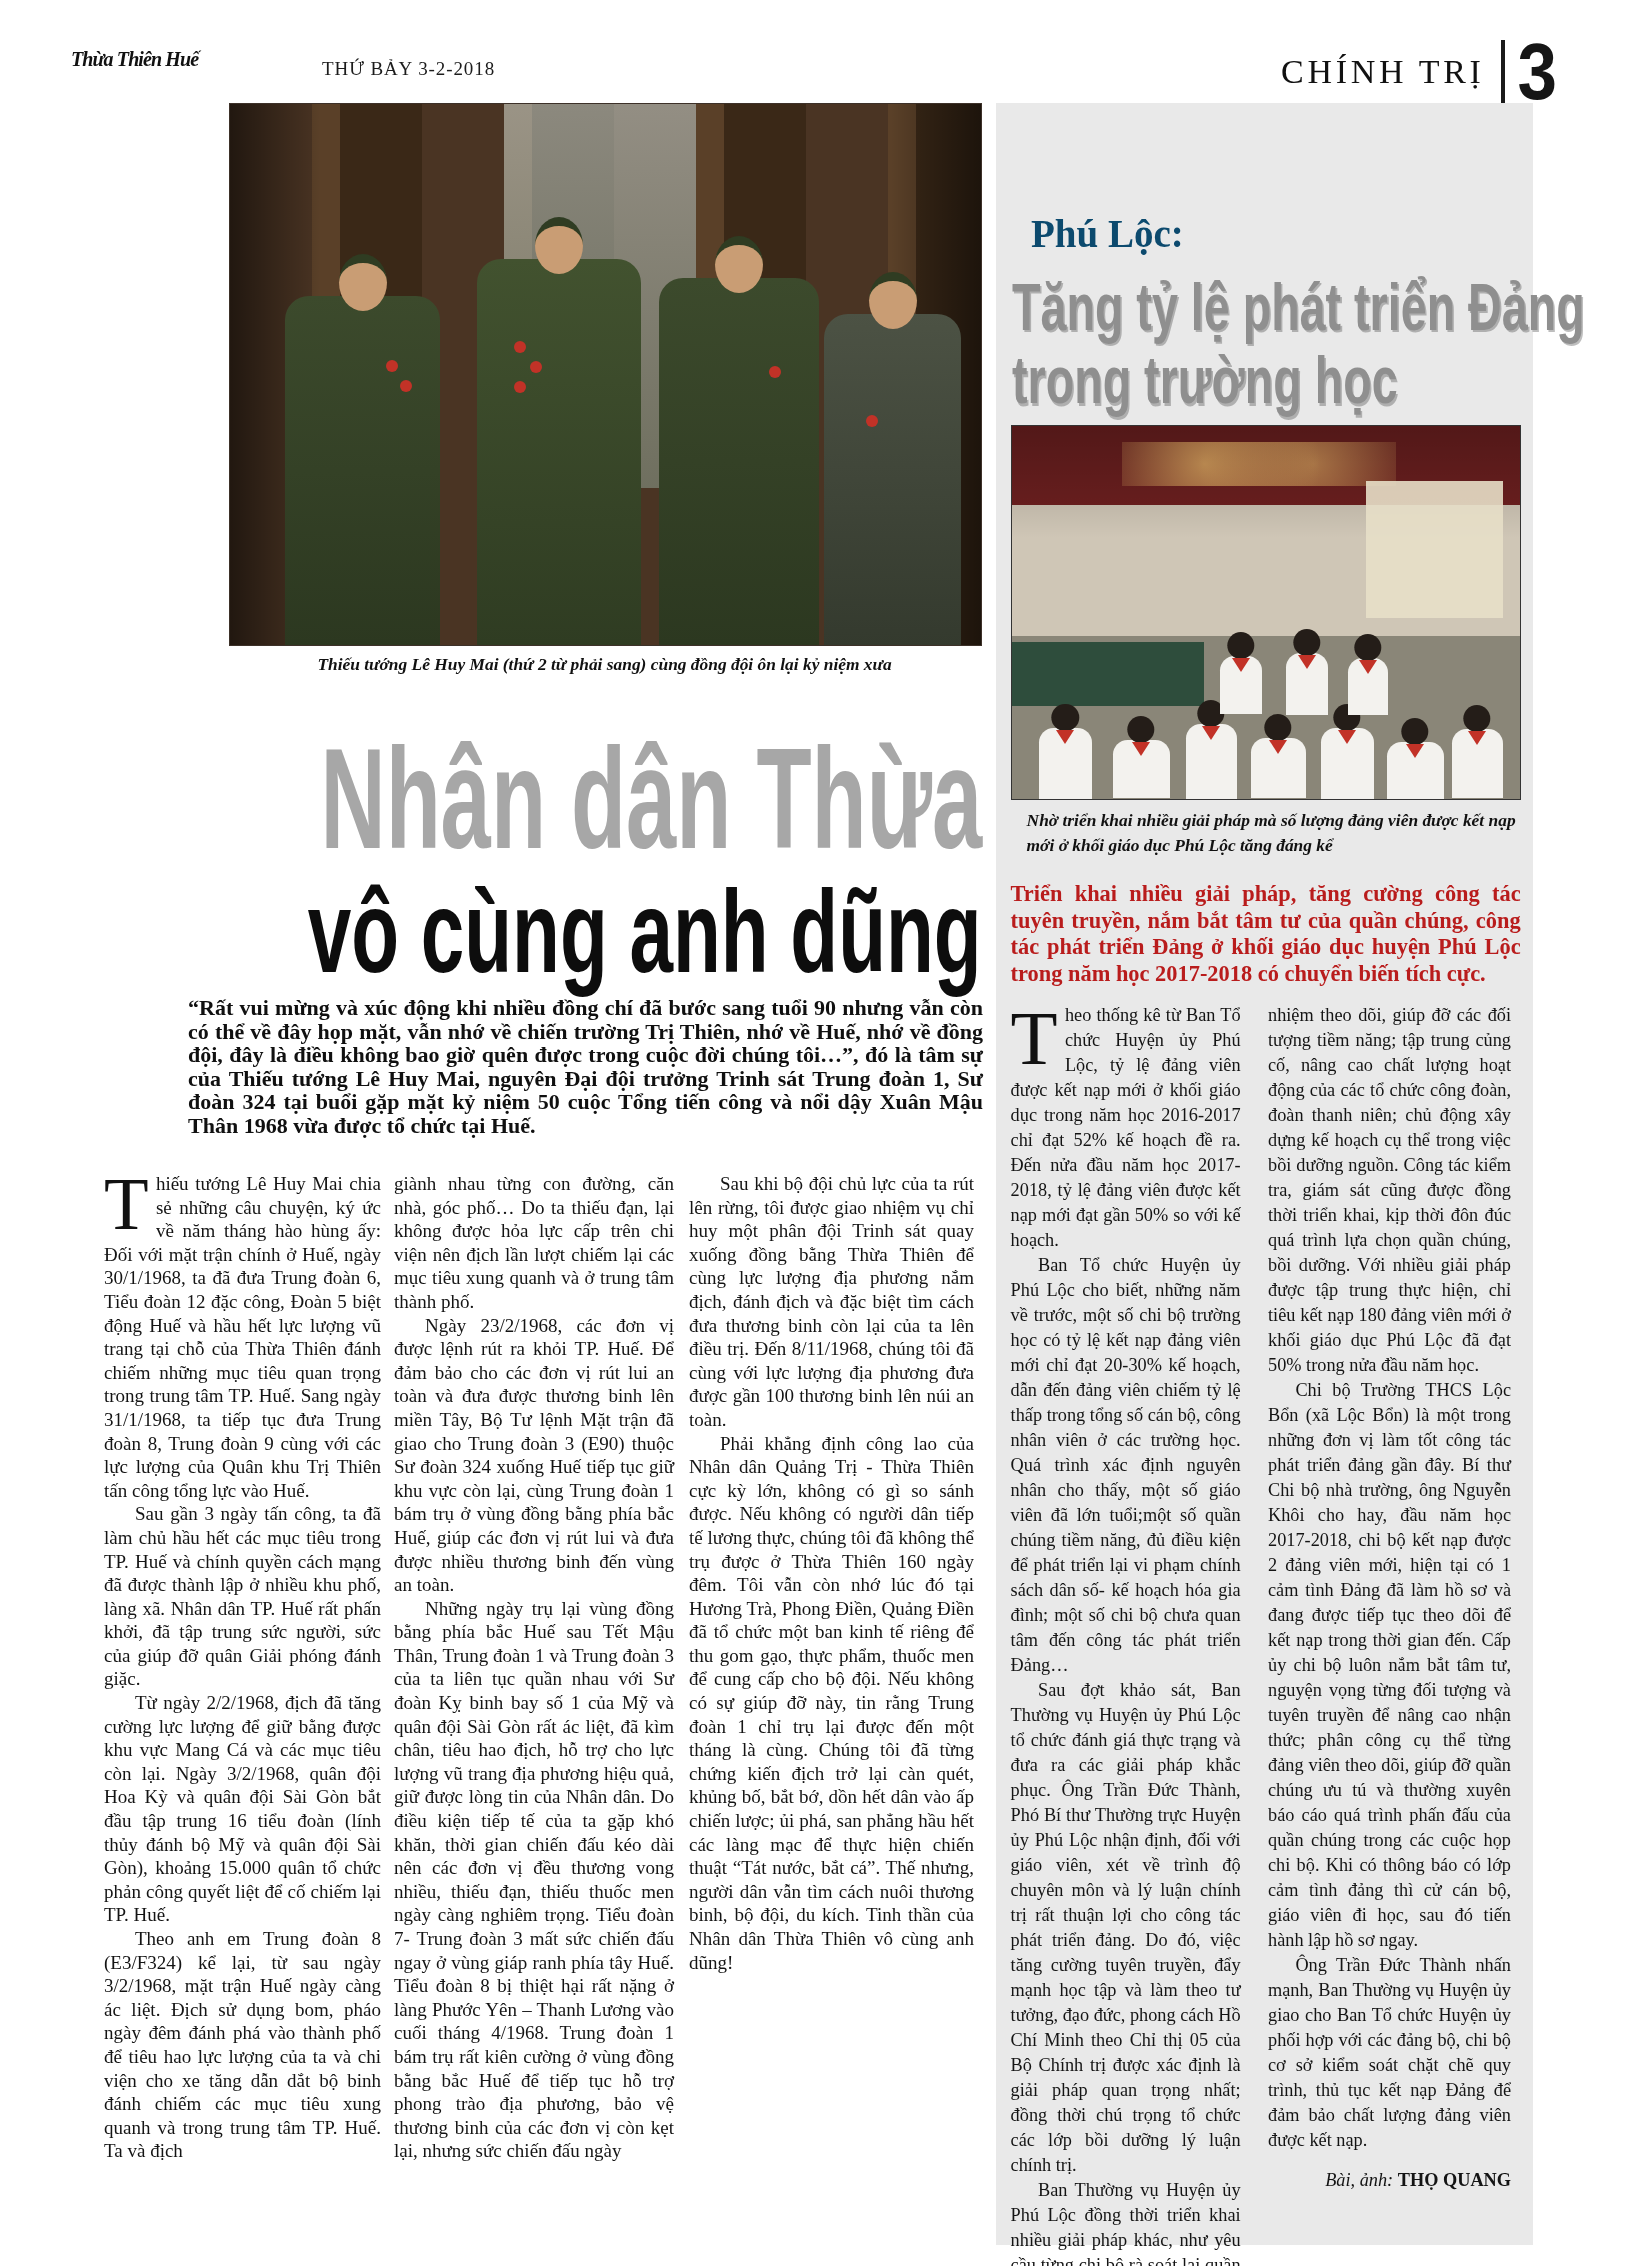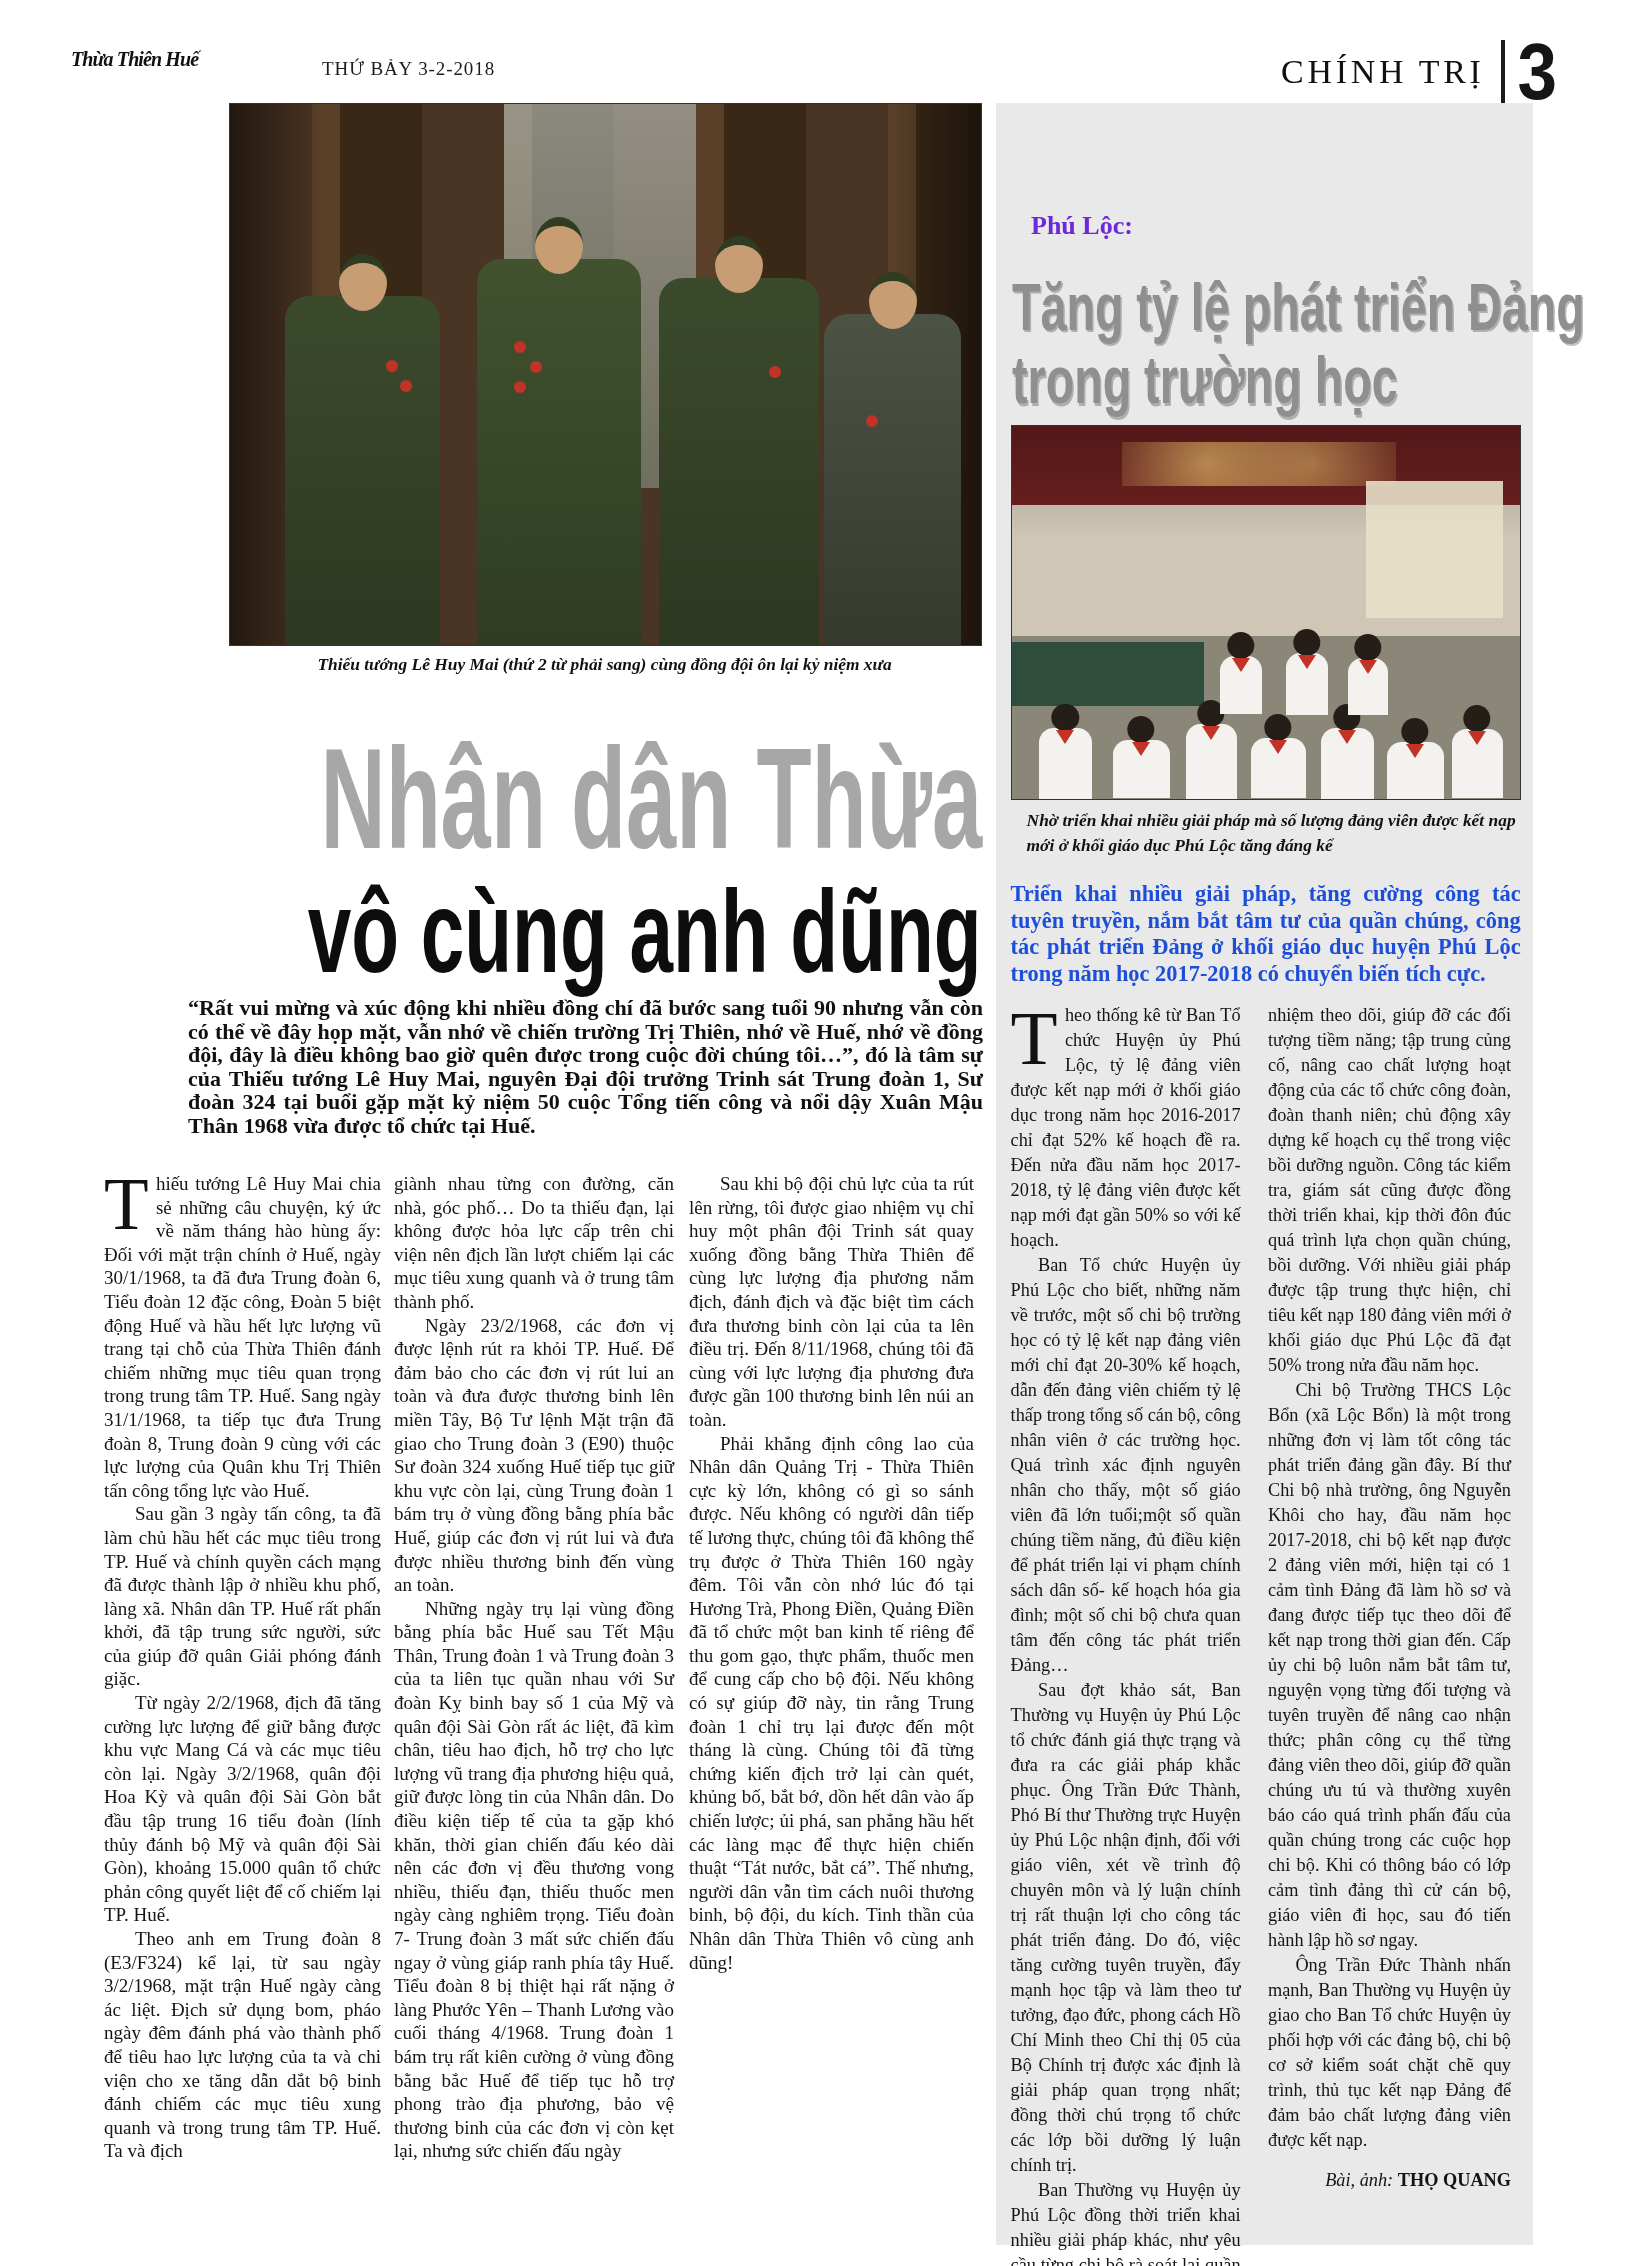--- a/index.html
+++ b/index.html
@@ -49,21 +49,21 @@
   .mcol p.cont{text-indent:0;}
   .mcol1{left:104px;width:277px;}
   .mcol2{left:394px;width:280px;}
   .mcol3{left:689px;width:285px;}
   .dropcap{float:left;font-size:73px;line-height:58px;padding:3.7px 7.3px 0 0;font-weight:normal;color:#111;}
   .main-byline{margin-top:20px;text-align:right;font-size:19px;font-weight:bold;line-height:27.4px;}
   .byrole{font-style:italic;font-weight:600;}
 
   
   .side-panel{position:absolute;left:996px;top:103px;width:537px;height:2142px;background:#e9e9e9;}
-  .kicker{position:absolute;left:35px;top:108px;font-size:26px;font-weight:bold;color:#6d28d9;}
+  .kicker{position:absolute;left:35px;top:108px;font-size:39px;font-weight:bold;color:#0c4a6e;}
   .side-hl{position:absolute;left:16.4px;top:168px;width:585px;
            font-family:"Liberation Sans",sans-serif;font-weight:700;font-size:53px;line-height:58px;
            color:#8f8f8f;text-shadow:1.8px 1.8px 0 rgba(70,70,70,.35);white-space:nowrap;
            transform:scale(0.88,1.26);transform-origin:top left;}
   .side-photo{position:absolute;left:14.6px;top:322px;width:508px;height:373px;border:0.9px solid #333;
       background:
         linear-gradient(rgba(0,0,0,.25),rgba(0,0,0,0) 30%),
         linear-gradient(#6e2020 0 79px, #cfc6b6 79px 210px, #8a8678 210px 100%);}
   .screen{position:absolute;right:16.4px;top:55px;width:137px;height:137px;background:#e7dfc8;opacity:.9;}
   .banner-glow{position:absolute;left:110px;top:16.4px;width:274px;height:44px;background:
@@ -72,21 +72,21 @@
   .table-green{position:absolute;left:0;top:216px;width:192px;height:64px;background:#2e4d3c;}
   .student{position:absolute;border-radius:14.6px 14.6px 0 0;background:#f3f2ee;}
   .student::before{content:"";position:absolute;left:50%;top:-24px;transform:translateX(-50%);
                    width:27.4px;height:27.4px;border-radius:50%;background:#241d18;}
   .student::after{content:"";position:absolute;left:50%;top:1.8px;transform:translateX(-50%);
                   width:0;height:0;border-left:9.1px solid transparent;border-right:9.1px solid transparent;
                   border-top:14.6px solid #c23227;}
   .side-caption{position:absolute;left:14.6px;top:705px;width:512px;font-size:17.4px;font-weight:bold;
                 font-style:italic;line-height:25px;color:#111;margin-left:16px;}
   .side-lede{position:absolute;left:14.6px;top:778px;width:510px;font-size:22.4px;font-weight:bold;
-             line-height:26.5px;text-align:justify;color:#1d4ed8;}
+             line-height:26.5px;text-align:justify;color:#b91c1c;}
   .scol{position:absolute;top:900px;font-size:18.3px;line-height:25px;text-align:justify;color:#141414;}
   .scol p{margin:0;text-indent:27.4px;}
   .scol p.cont{text-indent:0;}
   .scol1{left:14.6px;width:230px;}
   .scol2{left:272px;width:243px;}
   .sdropcap{float:left;font-size:77px;line-height:60px;padding:4.6px 7.3px 0 0;color:#111;}
   .side-byline{margin-top:14.6px;text-align:right;font-size:18.3px;}
   .side-byline .lbl{font-style:italic;}
   .side-byline .nm{font-weight:bold;}
 </style>

